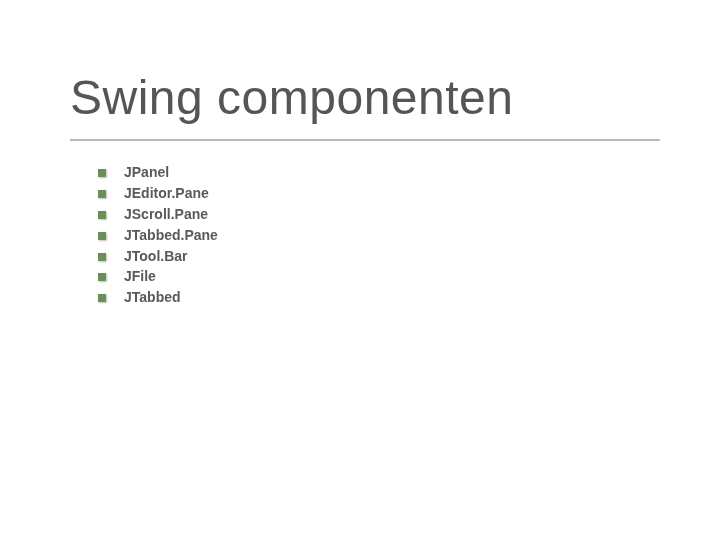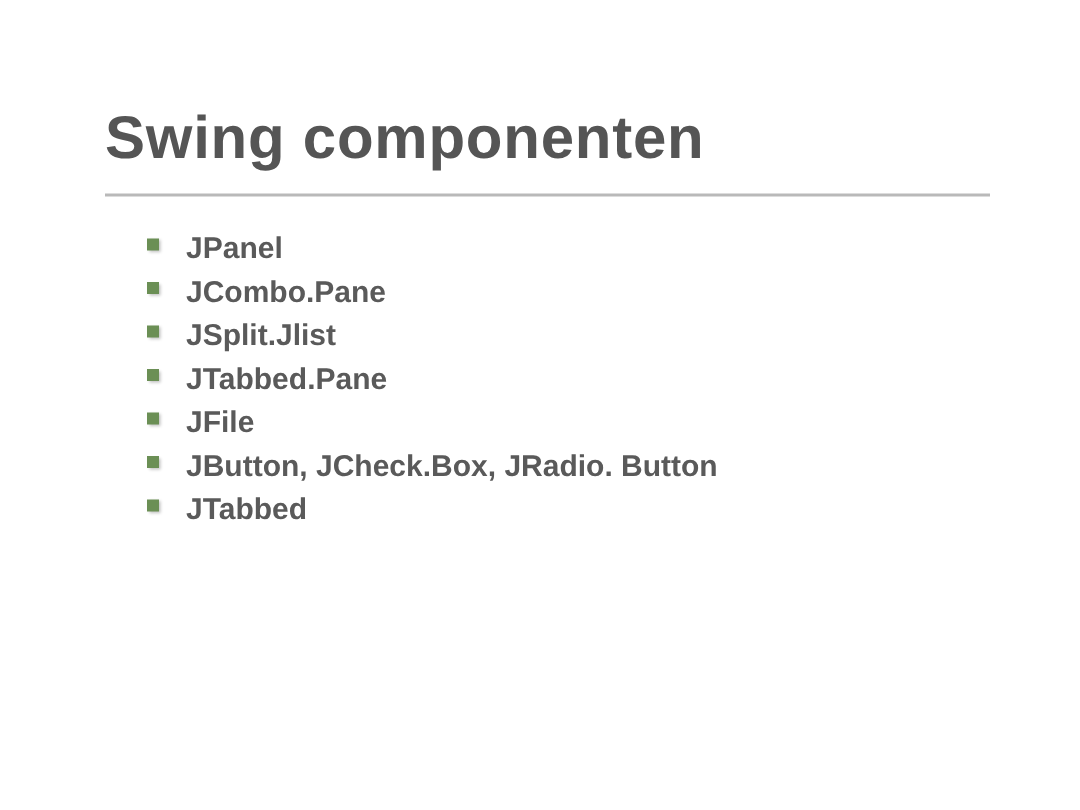--- a/index.html
+++ b/index.html
@@ -12,40 +12,40 @@
     color: #4a4a4a;
   }
   .slide {
     box-sizing: border-box;
     width: 720px;
     height: 540px;
     padding: 70px 60px 40px 70px;
     position: relative;
   }
   .title {
-    font-size: 40px;
-    font-weight: 700;
+    font-size: 48px;
+    font-weight: 400;
     color: #555555;
     margin: 0 0 14px 0;
     letter-spacing: 0.5px;
   }
   .rule {
     border: none;
     border-top: 2px solid #b9b9b9;
     margin: 0 0 22px 0;
   }
   ul.bullets {
     list-style: none;
     margin: 0;
     padding: 0 0 0 28px;
   }
   ul.bullets li {
     position: relative;
     padding-left: 26px;
-    font-size: 20px;
+    font-size: 14px;
     font-weight: 700;
     color: #5a5a5a;
     line-height: 1.35;
     margin: 0 0 2px 0;
   }
   ul.bullets li::before {
     content: "";
     position: absolute;
     left: 0;
     top: 6px;
@@ -56,20 +56,20 @@
   }
 </style>
 </head>
 <body>
 
 <div class="slide">
   <h1 class="title">Swing componenten</h1>
   <hr class="rule">
   <ul class="bullets">
     <li>JPanel</li>
-    <li>JCombo.Pane</li>
-    <li>JSplit.Jlist</li>
+    <li>JEditor.Pane</li>
+    <li>JScroll.Pane</li>
     <li>JTabbed.Pane</li>
+    <li>JTool.Bar</li>
     <li>JFile</li>
-    <li>JButton, JCheck.Box, JRadio. Button</li>
     <li>JTabbed</li>
   </ul>
 </div>
 
 </body></html>

